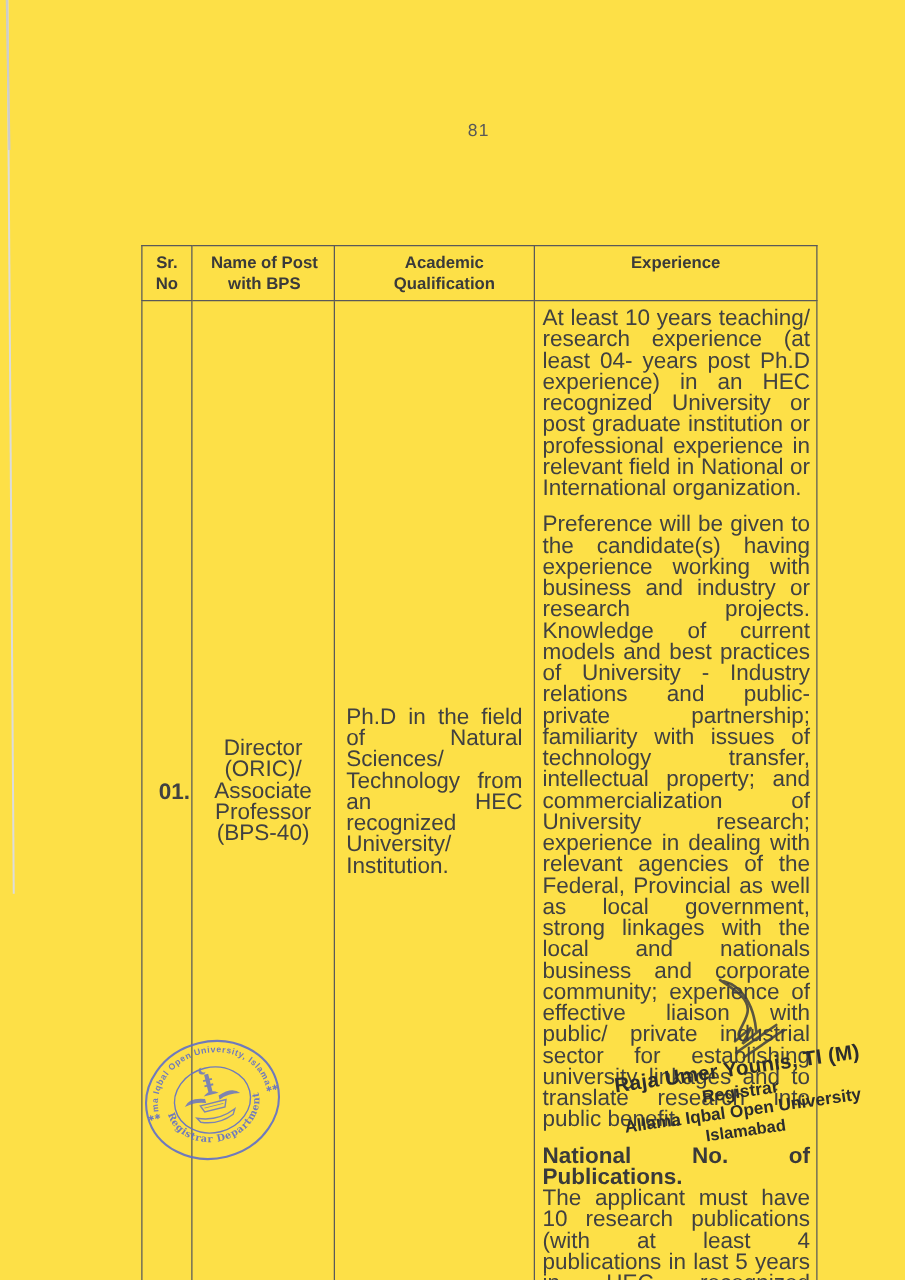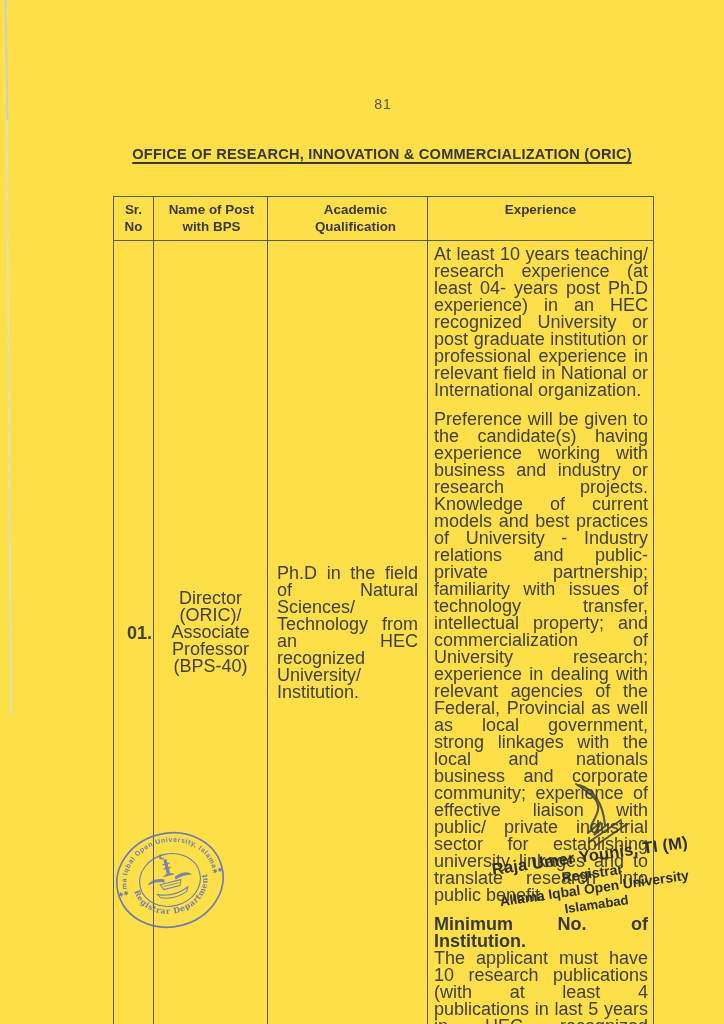--- a/index.html
+++ b/index.html
@@ -77,21 +77,20 @@
 
 <div class="page">
 
   <svg class="scan-artifact" width="724" height="1024" viewBox="0 0 724 1024">
     <line x1="6" y1="0" x2="11" y2="715" stroke="#dcdcdc" stroke-width="1.6"></line>
     <line x1="5.5" y1="0" x2="7.5" y2="120" stroke="#cccccc" stroke-width="1.8"></line>
   </svg>
 
   <div class="page-number">81</div>
 
-  <div class="doc-title">OFFICE OF RESEARCH, INNOVATION &amp; COMMERCIALIZATION (ORIC)</div>
 
   <table class="job-table">
     <colgroup>
       <col style="width:40px">
         <col style="width:114px">
         <col style="width:160px">
         <col style="width:226px">
     </colgroup>
     <thead>
       <tr>
@@ -102,21 +101,21 @@
       </tr>
     </thead>
     <tbody>
       <tr>
         <td class="c-sr">01.</td>
         <td class="c-post">Director (ORIC)/ Associate Professor (BPS-40)</td>
         <td class="c-qual">Ph.D in the field of Natural Sciences/ Technology from an HEC recognized University/ Institution.</td>
         <td class="c-exp">
           <p>At least 10 years teaching/ research experience (at least 04- years post Ph.D experience) in an HEC recognized University or post graduate institution or professional experience in relevant field in National or International organization.</p>
           <p>Preference will be given to the candidate(s) having experience working with business and industry or research projects. Knowledge of current models and best practices of University - Industry relations and public- private partnership; familiarity with issues of technology transfer, intellectual property; and commercialization of University research; experience in dealing with relevant agencies of the Federal, Provincial as well as local government, strong linkages with the local and nationals business and corporate community; experience of effective liaison with public/ private industrial sector for establishing university linkages and to translate research into public benefit.</p>
-          <p><span class="pub-head">Minimum No. of Institution.</span><span>The applicant must have 10 research publications (with at least 4 publications in last 5 years in HEC recognized journals.</span></p>
+          <p><span class="pub-head">National No. of Publications.</span><span>The applicant must have 10 research publications (with at least 4 publications in last 5 years in HEC recognized journals.</span></p>
         </td>
       </tr>
     </tbody>
   </table>
 
   <svg class="squiggle" width="100" height="80" viewBox="0 0 100 80">
     <g fill="none" stroke="#3f3f3f" stroke-width="2.1" stroke-linecap="round" opacity="0.85">
       <path d="M 28 12 C 40 20 52 27 50 38 C 48 48 40 54 44 59"></path>
       <path d="M 31 13 C 46 17 55 32 57 53"></path>
       <path d="M 40 61 L 53 50 L 46 63 L 60 52"></path>

